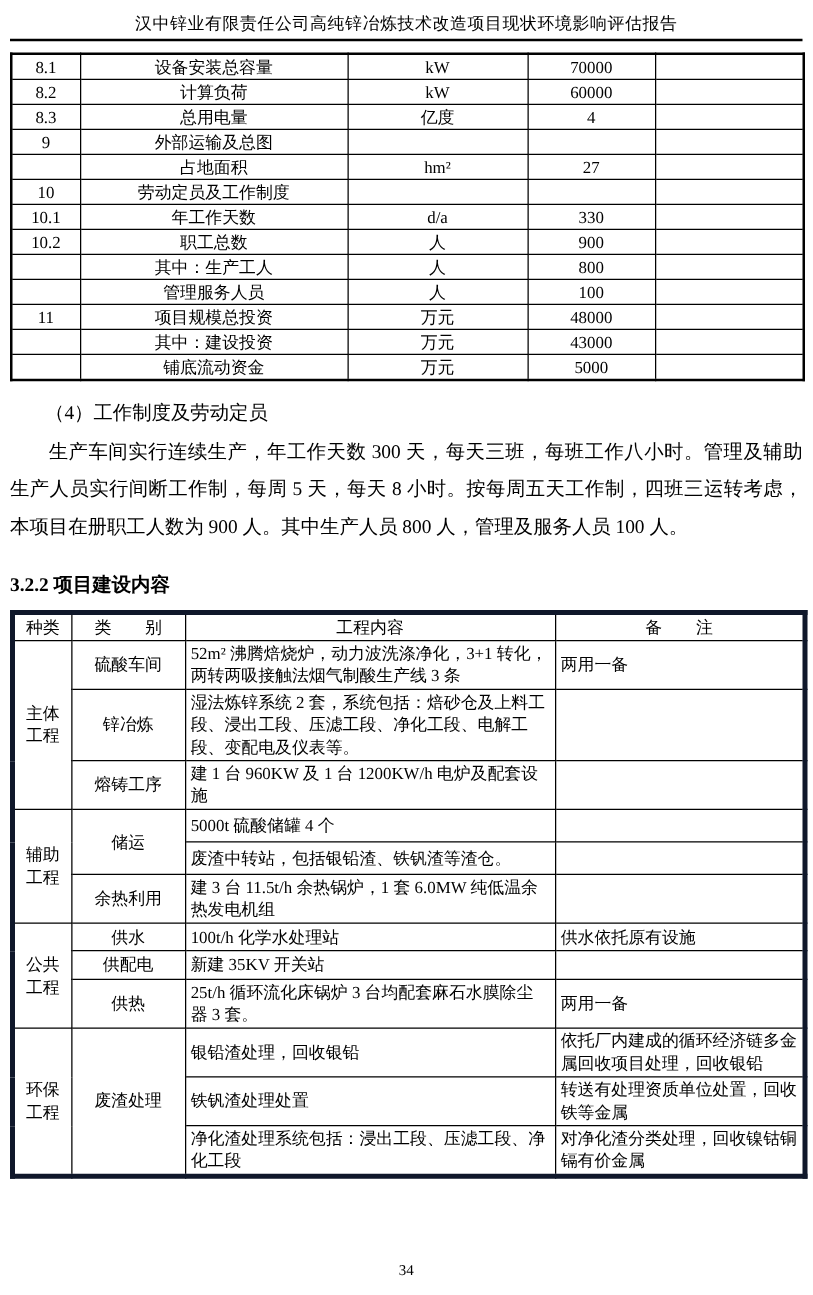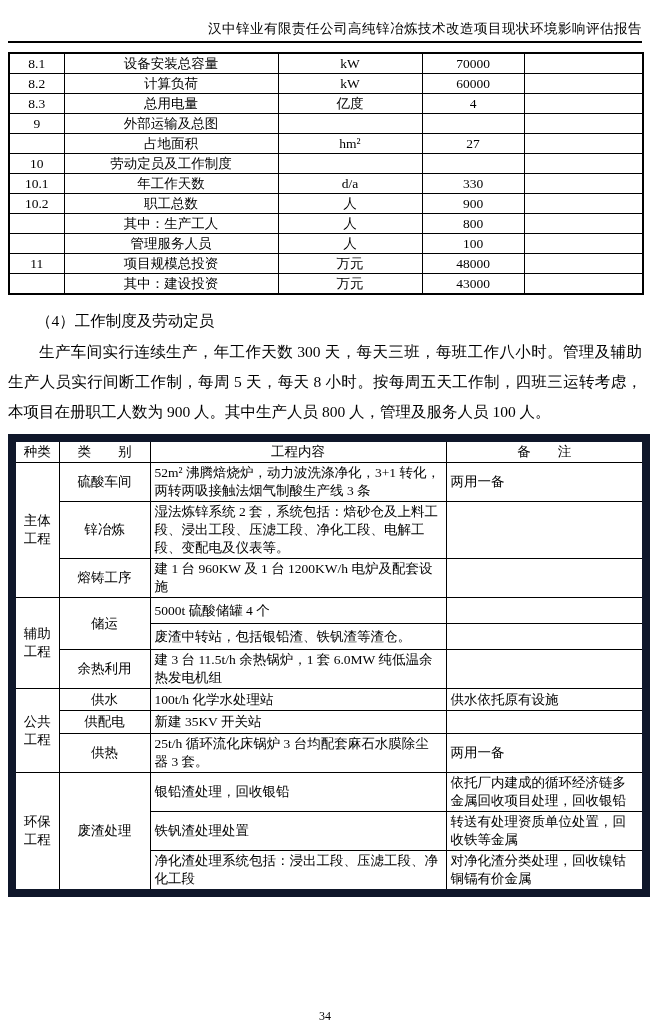--- a/index.html
+++ b/index.html
@@ -7,23 +7,23 @@
     position:relative;
     width:650px;height:1036px;
     background:#ffffff;
     color:#000;
     font-family:"Liberation Serif","DejaVu Serif",serif;
     overflow:hidden;
     box-sizing:border-box;
   }
   .doc-header{
     margin:0 8px;
-    padding-top:20px;
+    padding-top:10px;
     padding-bottom:3px;
-    text-align:right;
+    text-align:center;
     font-size:13.5px;
     letter-spacing:0.5px;
     border-bottom:2px solid #000;
   }
   table{border-collapse:collapse;table-layout:fixed;}
   .params-table{
     margin:9px 8px 0 8px;
     width:634px;
     border:2px solid #000;
     font-size:13.5px;
@@ -64,21 +64,21 @@
   .table-caption{
     margin-top:16px;
     text-align:center;
     font-size:15px;
     line-height:22px;
   }
   .table-caption .cap-label{margin-right:30px;}
   .composition-table{
     margin:7px 8px 0 8px;
     width:634px;
-    border:8px solid #0f172a;
+    border:4px solid #0f172a;
     font-size:13.5px;
     line-height:18px;
   }
   .composition-table th,.composition-table td{
     border:1px solid #000;
     padding:1px 4px;
     vertical-align:middle;
     font-weight:normal;
   }
   .composition-table th{text-align:center;}
@@ -192,26 +192,34 @@
         <td>48000</td>
         <td></td>
       </tr>
       <tr>
         <td></td>
         <td>其中：建设投资</td>
         <td>万元</td>
         <td>43000</td>
         <td></td>
       </tr>
+      <tr>
+        <td></td>
+        <td>铺底流动资金</td>
+        <td>万元</td>
+        <td>5000</td>
+        <td></td>
+      </tr>
     </tbody>
   </table>
 
   <div class="work-heading">（4）工作制度及劳动定员</div>
   <div class="body-text">生产车间实行连续生产，年工作天数 300 天，每天三班，每班工作八小时。管理及辅助生产人员实行间断工作制，每周 5 天，每天 8 小时。按每周五天工作制，四班三运转考虑，本项目在册职工人数为 900 人。其中生产人员 800 人，管理及服务人员 100 人。</div>
 
+  <div class="section-heading">3.2.2 项目建设内容</div>
 
 
   <table class="composition-table">
     <colgroup>
       <col style="width:47px">
         <col style="width:91px">
         <col style="width:296px">
         <col style="width:200px">
     </colgroup>
     <thead>

